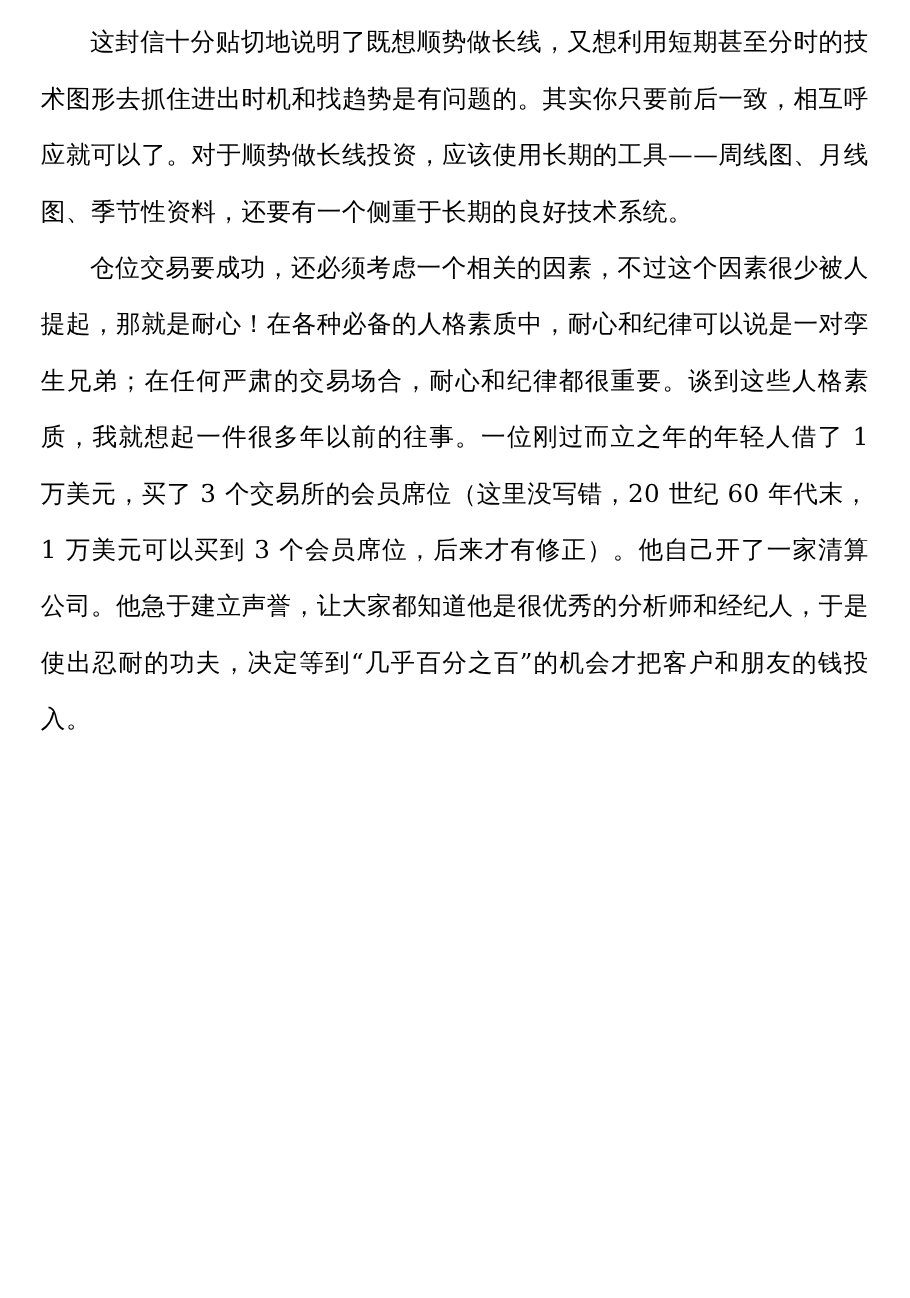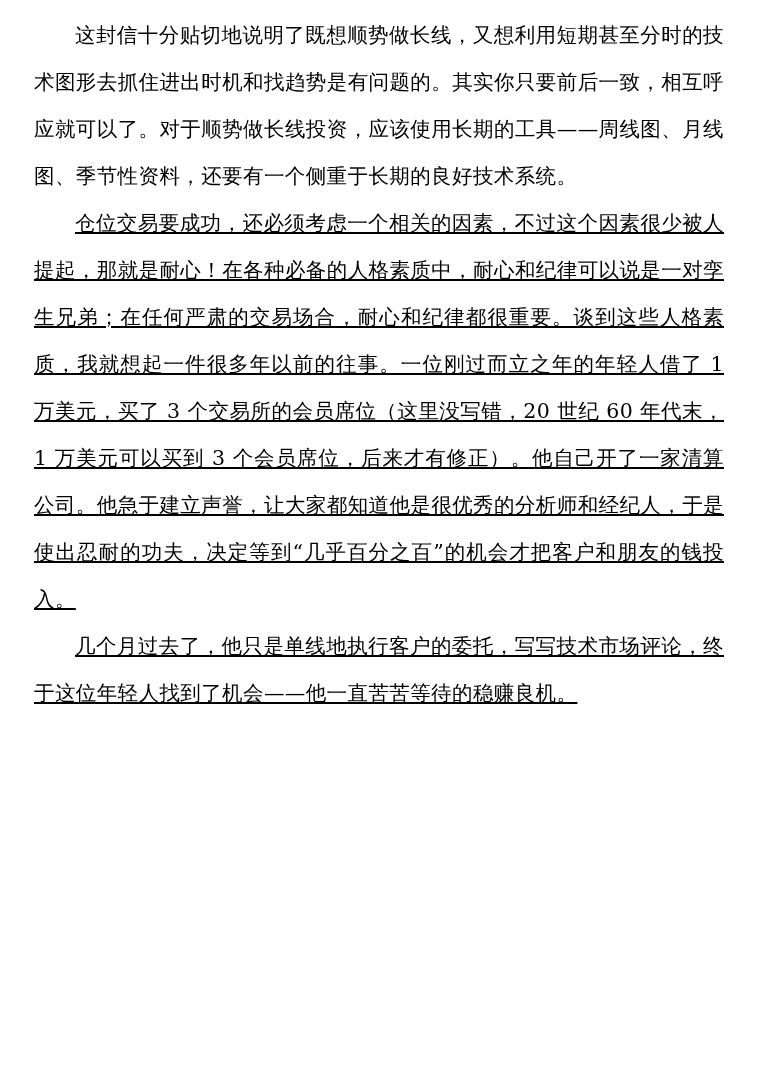--- a/index.html
+++ b/index.html
@@ -29,23 +29,21 @@
     letter-spacing: 0.4px;
     margin: 0;
     text-indent: 2em;
     font-weight: 500;
   }
   .para.bold-lead {
     font-weight: 500;
   }
   .para + .para {
     margin-top: 0px;
-    text-decoration: underline;
   }
 </style>
 </head>
 <body>
 
 <div class="page">
   <p class="para">这封信十分贴切地说明了既想顺势做长线，又想利用短期甚至分时的技术图形去抓住进出时机和找趋势是有问题的。其实你只要前后一致，相互呼应就可以了。对于顺势做长线投资，应该使用长期的工具——周线图、月线图、季节性资料，还要有一个侧重于长期的良好技术系统。</p>
   <p class="para">仓位交易要成功，还必须考虑一个相关的因素，不过这个因素很少被人提起，那就是耐心！在各种必备的人格素质中，耐心和纪律可以说是一对孪生兄弟；在任何严肃的交易场合，耐心和纪律都很重要。谈到这些人格素质，我就想起一件很多年以前的往事。一位刚过而立之年的年轻人借了 1 万美元，买了 3 个交易所的会员席位（这里没写错，20 世纪 60 年代末，1 万美元可以买到 3 个会员席位，后来才有修正）。他自己开了一家清算公司。他急于建立声誉，让大家都知道他是很优秀的分析师和经纪人，于是使出忍耐的功夫，决定等到“几乎百分之百”的机会才把客户和朋友的钱投入。</p>
-  <p class="para">几个月过去了，他只是单线地执行客户的委托，写写技术市场评论，终于这位年轻人找到了机会——他一直苦苦等待的稳赚良机。</p>
 </div>
 
 </body></html>

